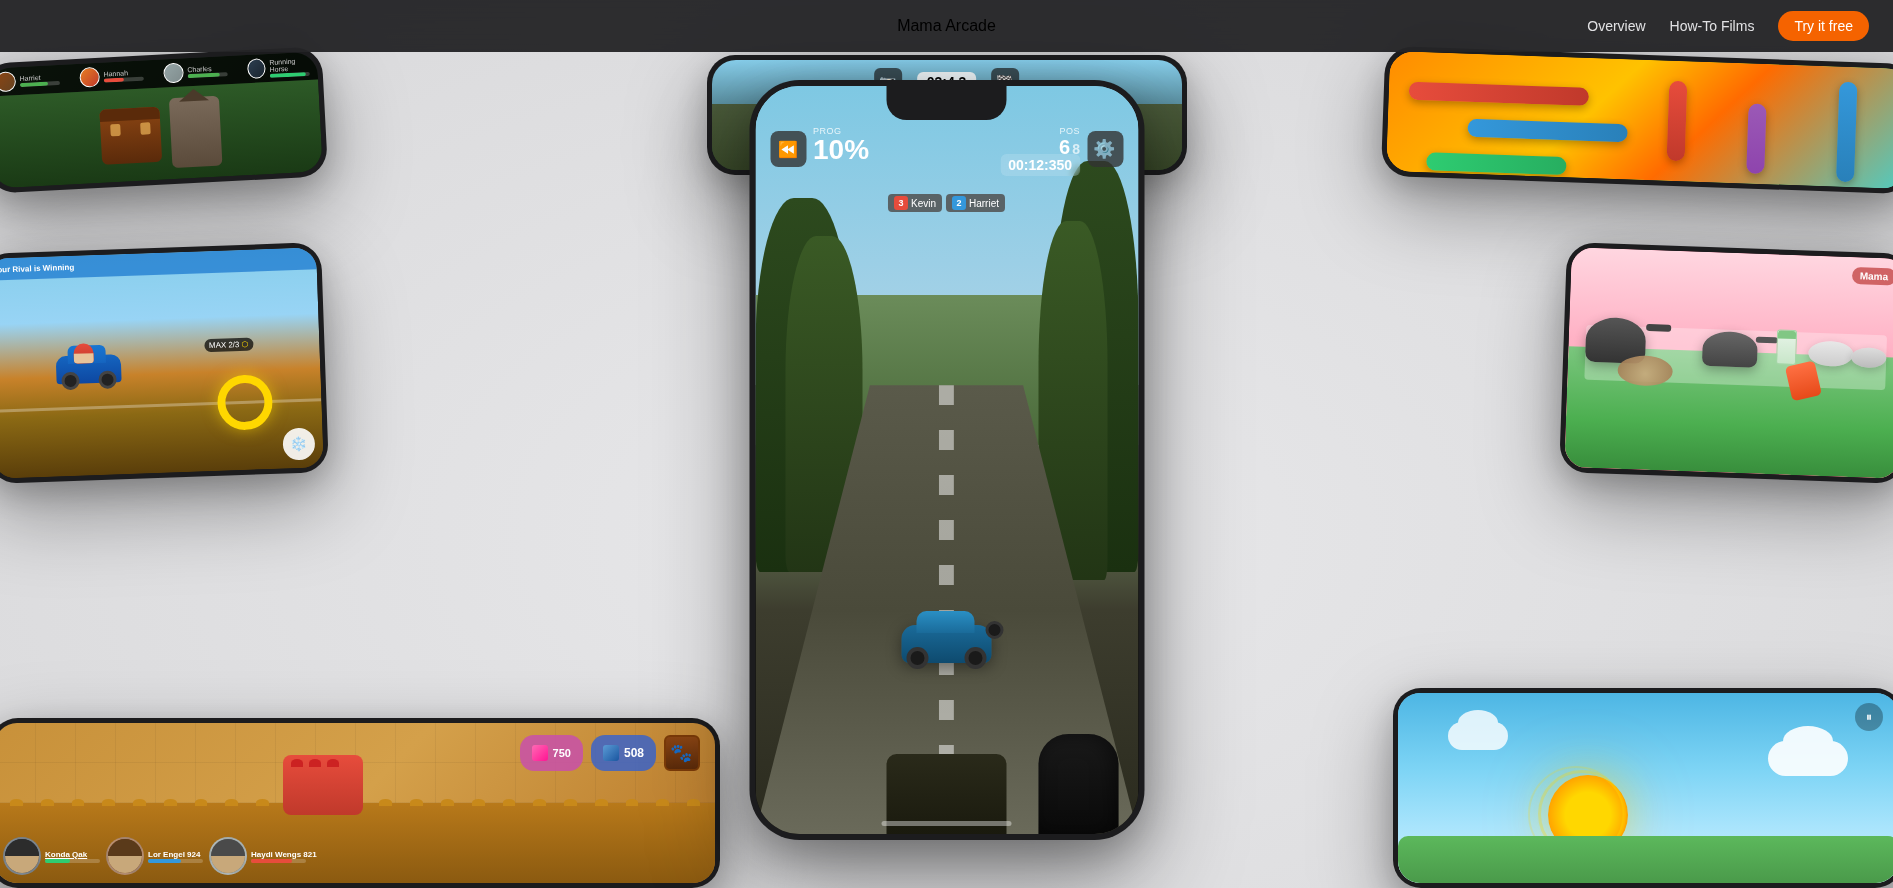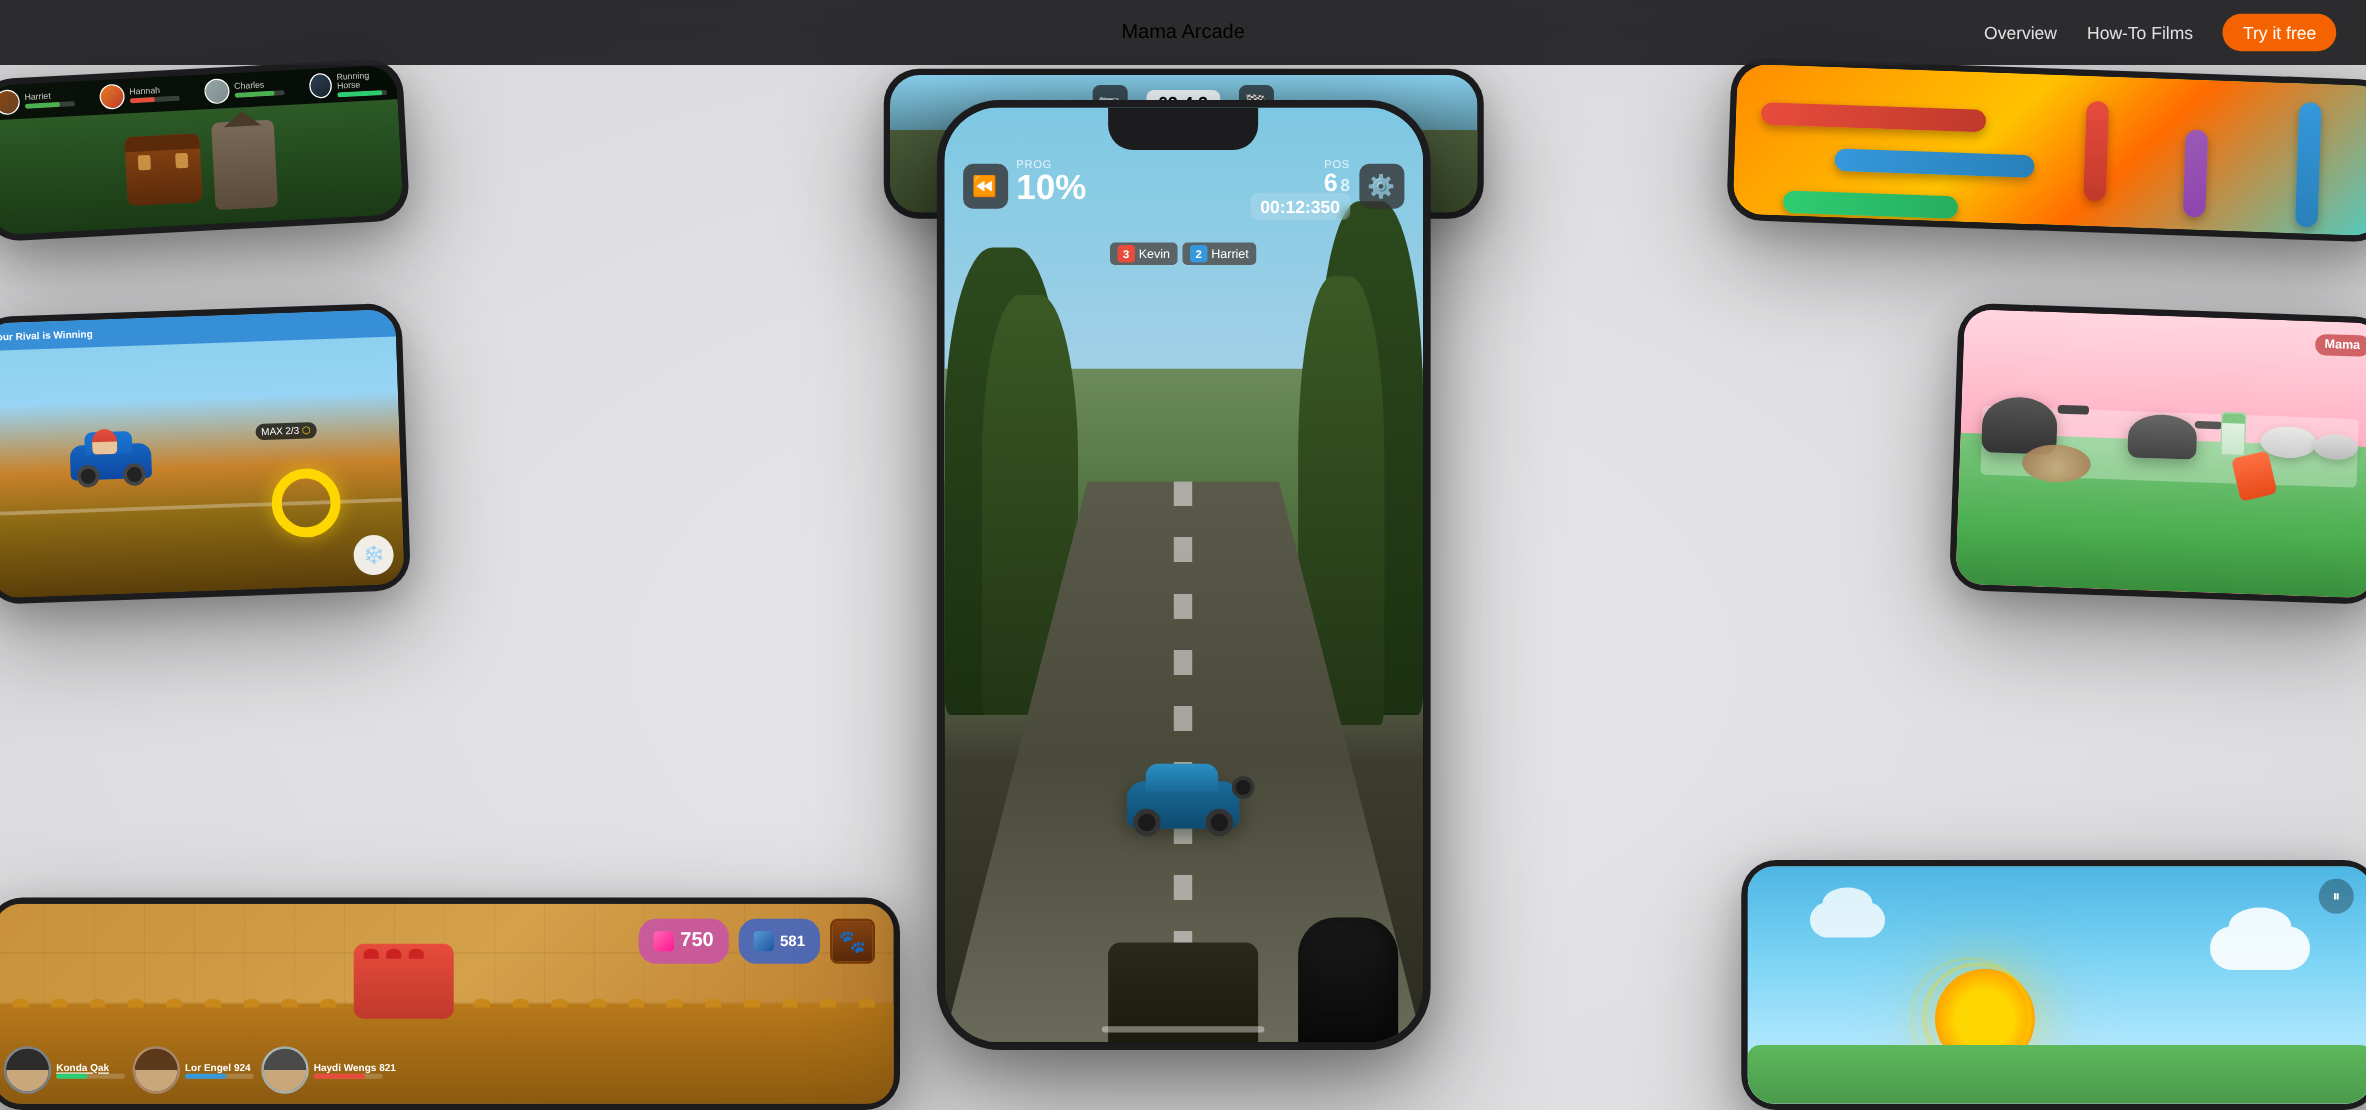--- a/index.html
+++ b/index.html
@@ -912,25 +912,25 @@
                 <div style="width:55px;height:4px;background:rgba(255,255,255,0.2);border-radius:2px;">
                   <div style="height:100%;width:75%;background:#e74c3c;border-radius:2px;"></div>
                 </div>
               </div>
             </div>
           </div>
 
           <div style="position:absolute;top:12px;right:15px;display:flex;gap:8px;">
             <div style="display:flex;align-items:center;gap:5px;background:rgba(200,80,170,0.85);border-radius:14px;padding:4px 12px;">
               <div style="width:16px;height:16px;background:linear-gradient(135deg,#ff69b4,#ff1493);border-radius:3px;"></div>
-              <span style="color:#fff;font-size:16px;font-weight:700;">750</span>
+              <span style="color:#fff;font-size:11px;font-weight:700;">750</span>
             </div>
             <div style="display:flex;align-items:center;gap:5px;background:rgba(60,100,200,0.85);border-radius:14px;padding:4px 12px;">
               <div style="width:16px;height:16px;background:linear-gradient(135deg,#5b9bd5,#1a56a0);border-radius:3px;"></div>
-              <span style="color:#fff;font-size:12px;font-weight:700;">581</span>
+              <span style="color:#fff;font-size:12px;font-weight:700;">508</span>
             </div>
 
             <div style="display:flex;align-items:center;justify-content:center;width:36px;height:36px;background:linear-gradient(180deg,#8b4513,#5a2a0a);border-radius:6px;border:2px solid #7a3a08;">
               <span style="font-size:18px;">🐾</span>
             </div>
           </div>
 
           <div style="position:absolute;top:20%;left:40%;width:80px;height:60px;background:linear-gradient(180deg,#e74c3c,#c0392b);border-radius:8px;">
             <div style="display:flex;gap:6px;padding:4px 8px;">
               <div style="width:12px;height:8px;background:#cc2222;border-radius:50% 50% 0 0;"></div>

